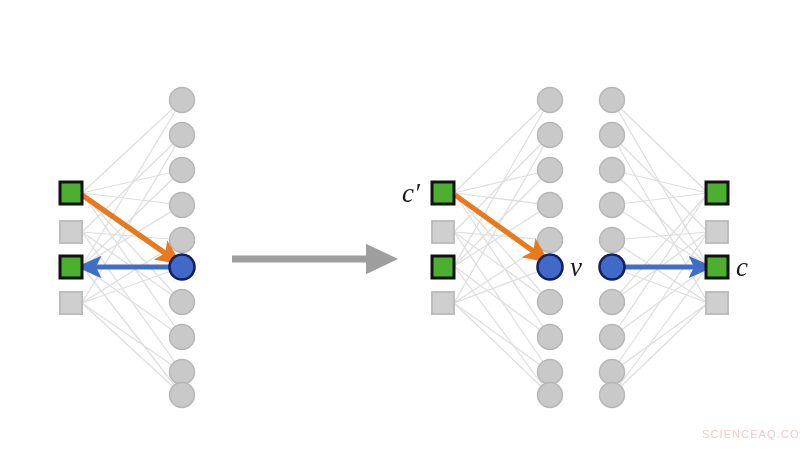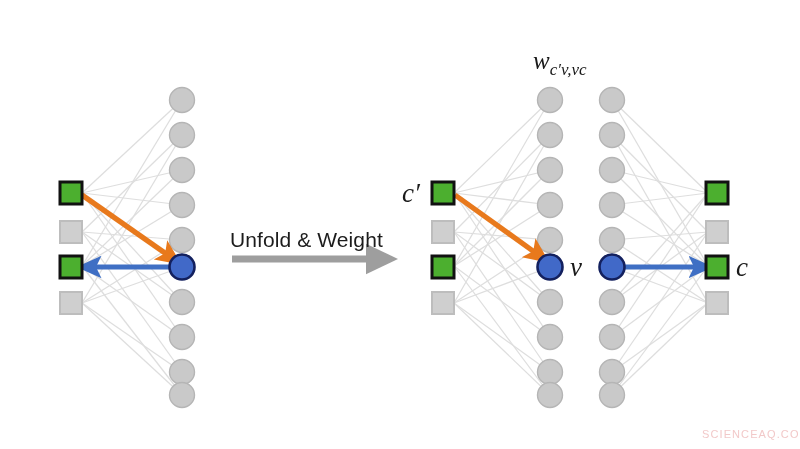--- a/index.html
+++ b/index.html
@@ -212,25 +212,21 @@
     </g>
 
     <g>
       <rect x="706" y="182" width="22" height="22" fill="#4CAF2F" stroke="#111111" stroke-width="3"></rect>
       <rect x="706" y="221" width="22" height="22" fill="#CFCFCF" stroke="#BDBDBD" stroke-width="2"></rect>
       <rect x="706" y="256" width="22" height="22" fill="#4CAF2F" stroke="#111111" stroke-width="3"></rect>
       <rect x="706" y="292" width="22" height="22" fill="#CFCFCF" stroke="#BDBDBD" stroke-width="2"></rect>
     </g>
   </svg>
 
-  <div class="transform-text" style="left:230px; top:228px;">Unfold &amp; Weight</div>
-
-  <div class="lbl lbl-w" style="left:533px; top:48px;">
-    <span>w</span><span class="sub">c′v,vc</span>
-  </div>
+
 
   <div class="lbl lbl-node" style="left:402px; top:180px;">c′</div>
 
   <div class="lbl lbl-node" style="left:570px; top:254px;">v</div>
 
   <div class="lbl lbl-node" style="left:736px; top:254px;">c</div>
 
   <div class="watermark" style="left:702px; top:428px;">SCIENCEAQ.COM</div>
 
 </div>

